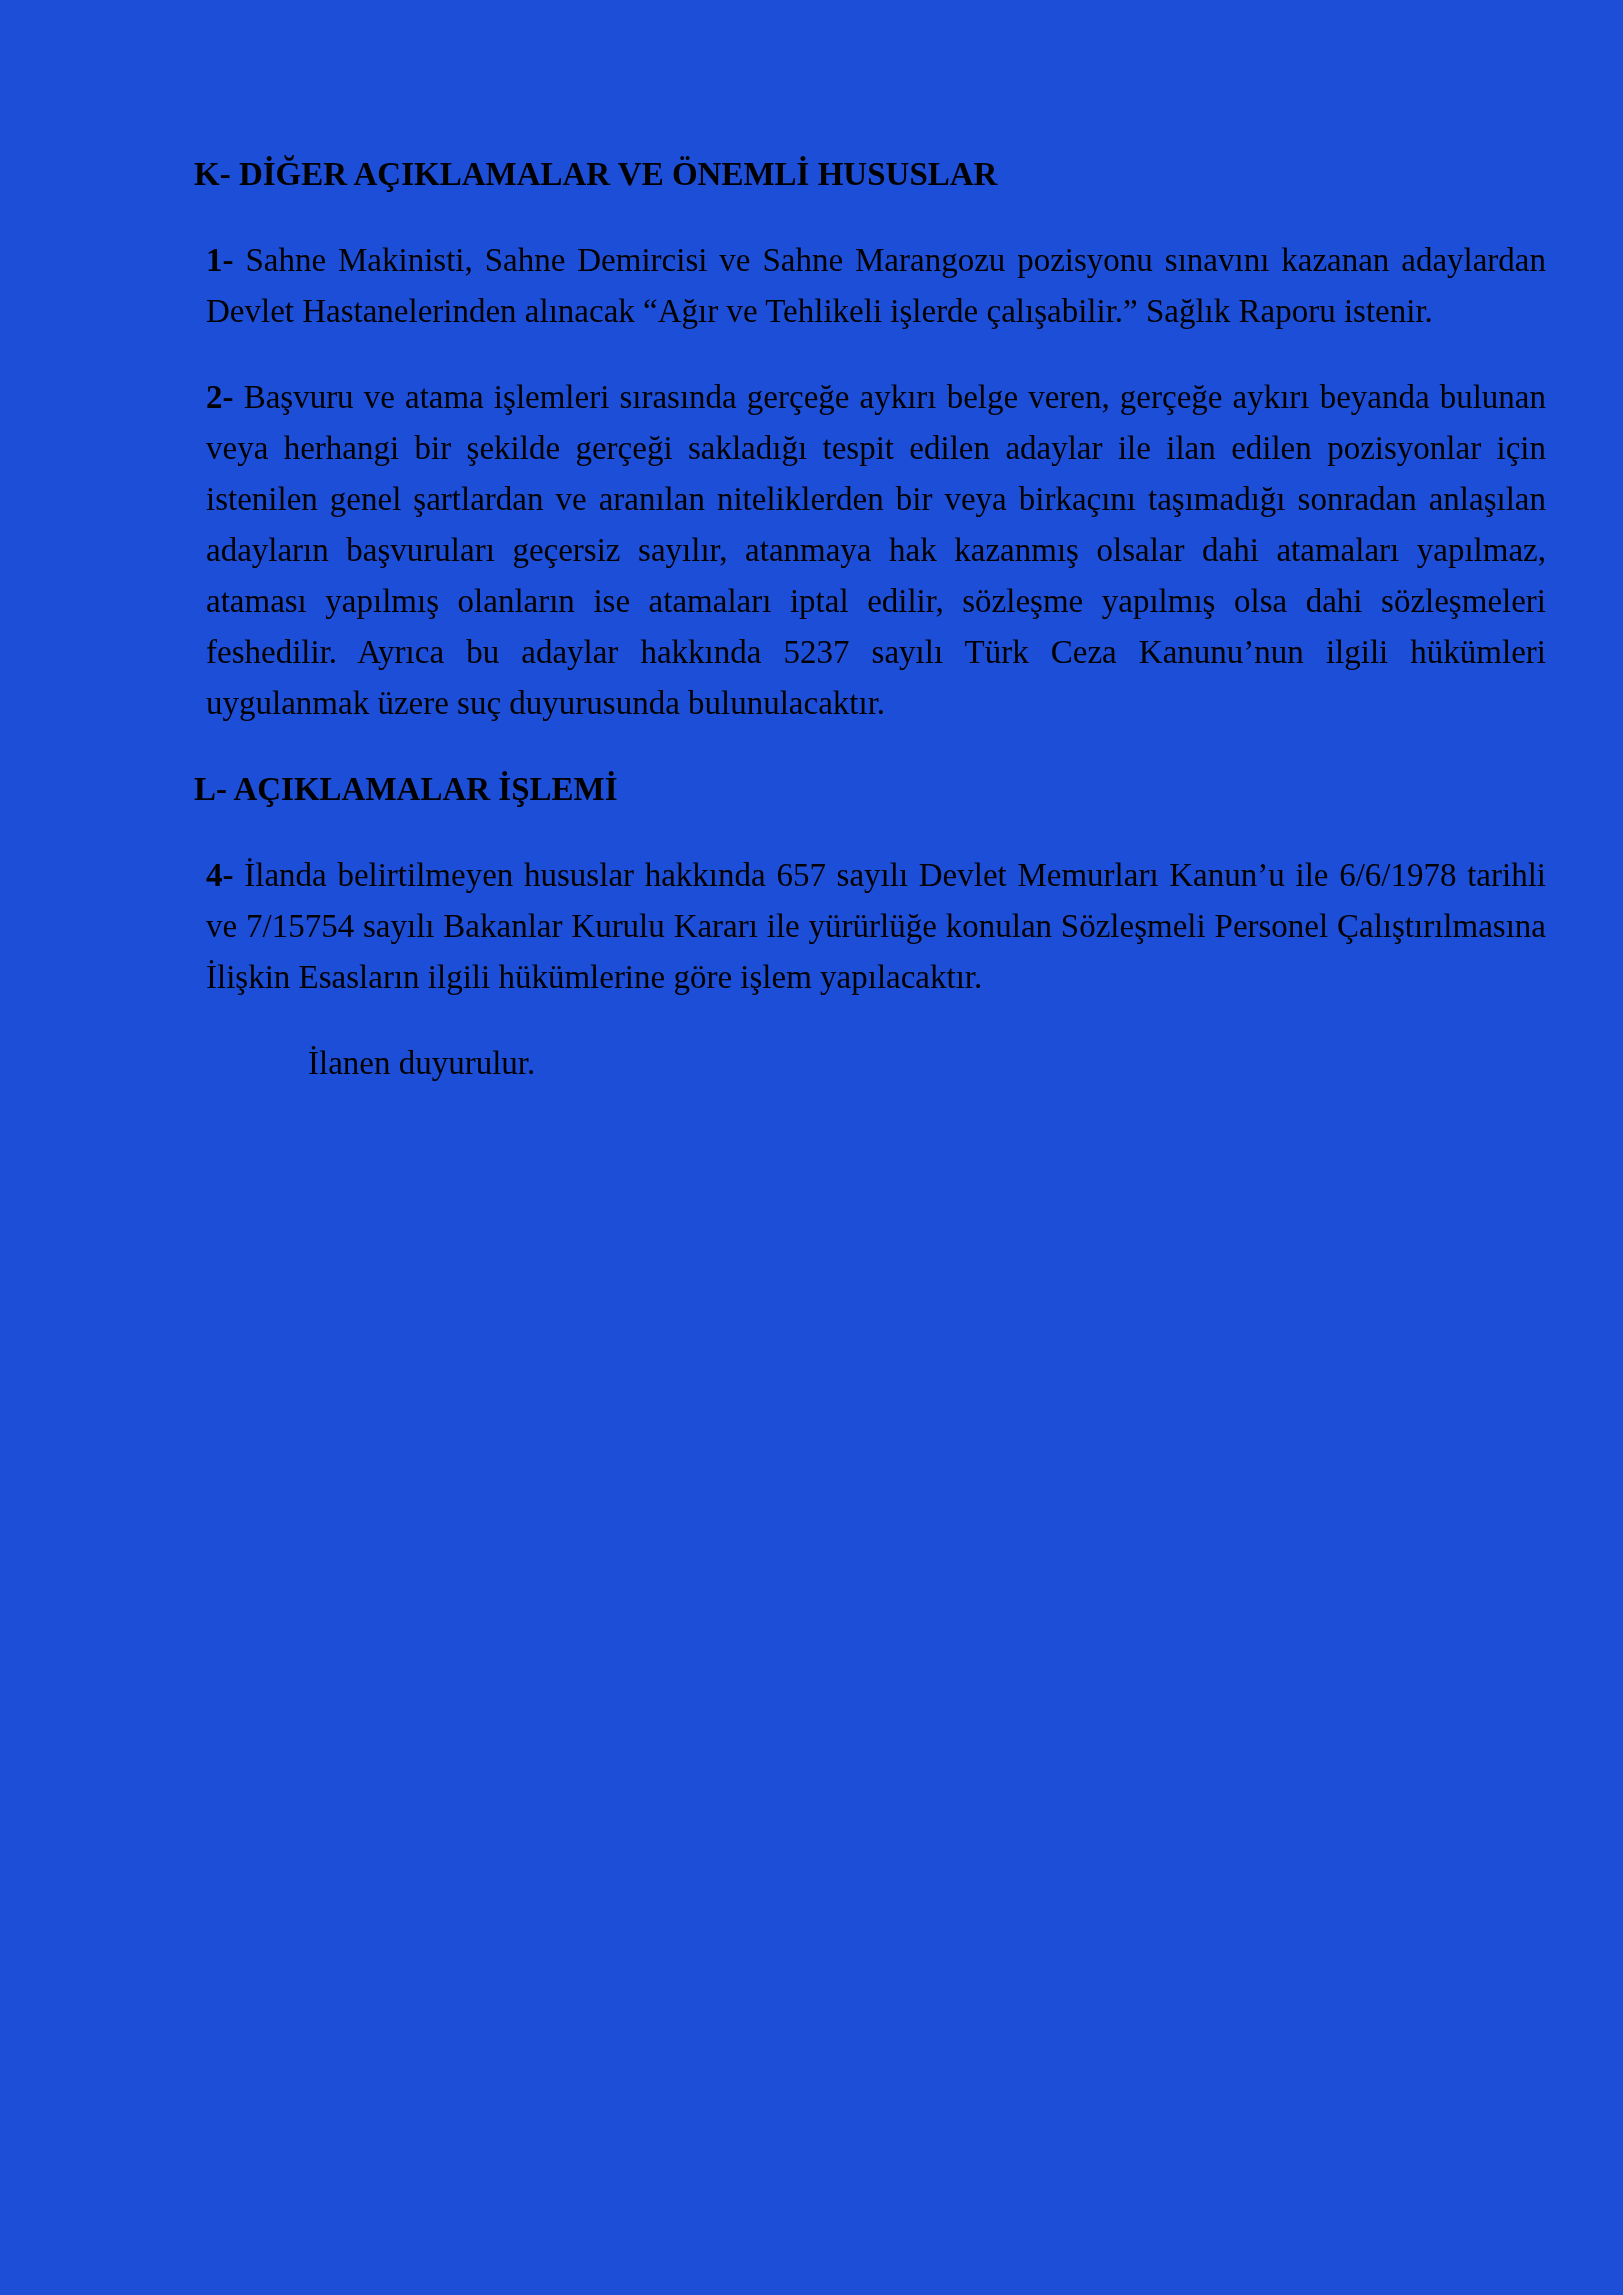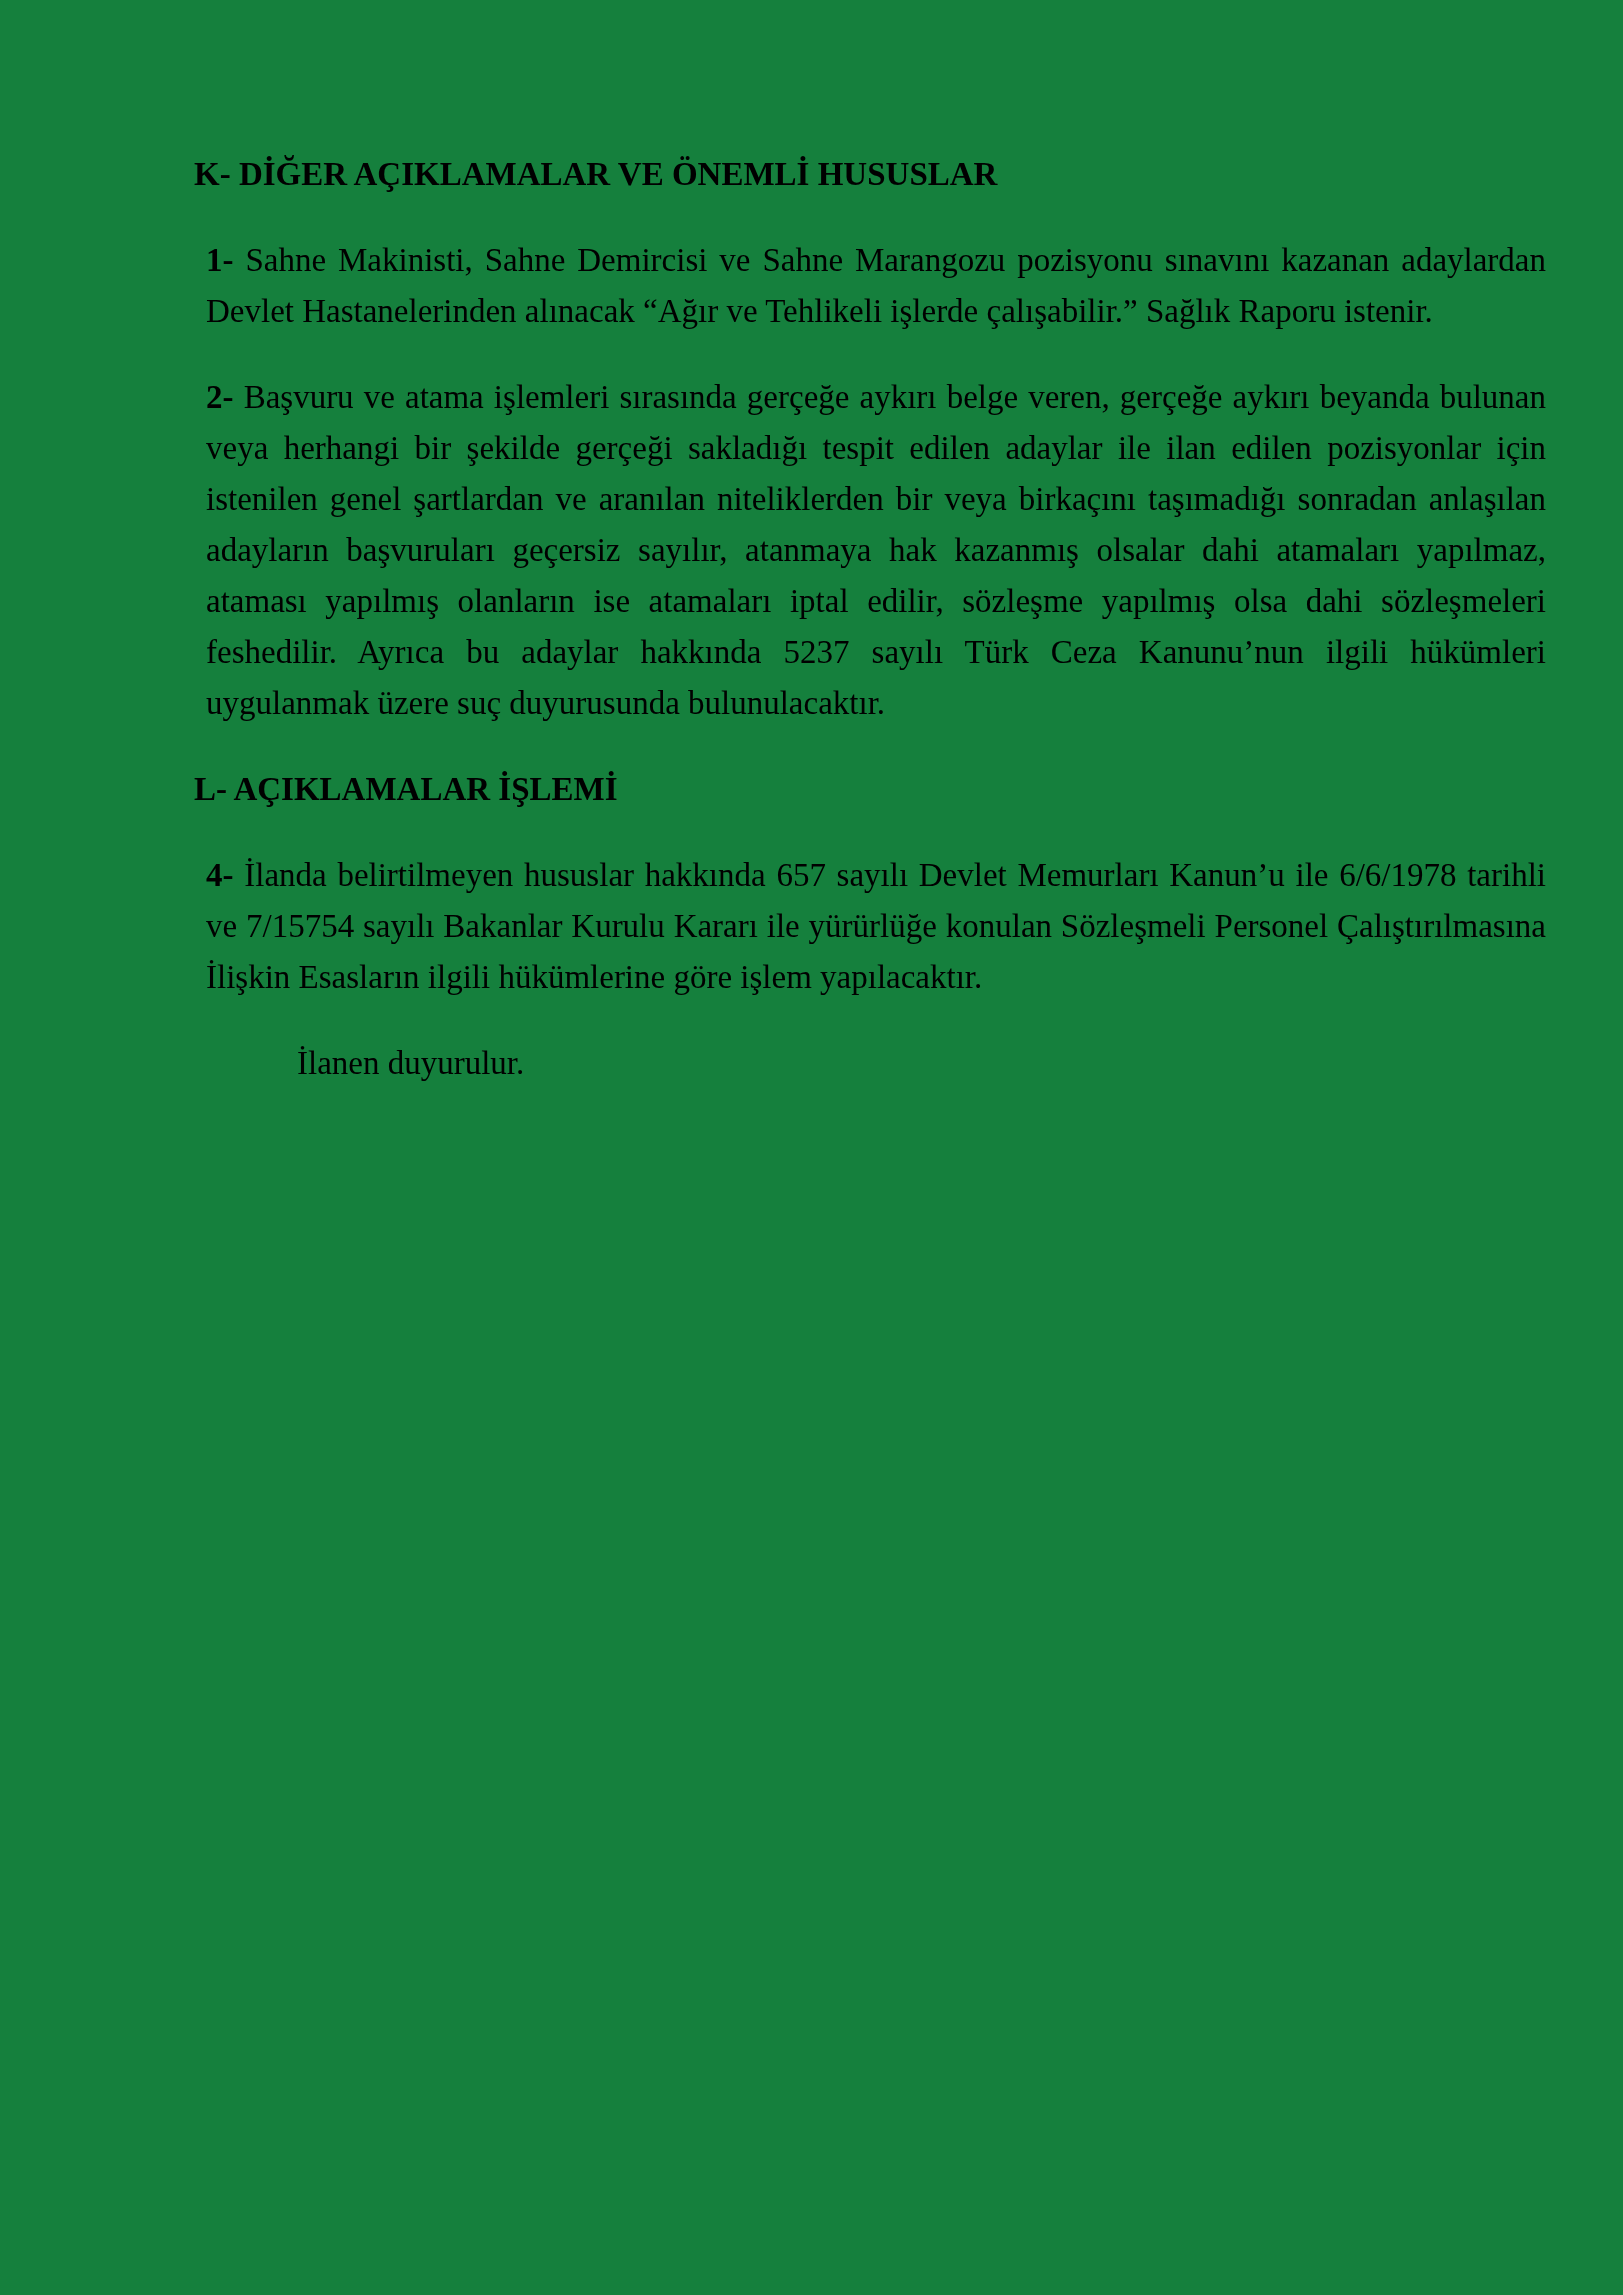--- a/index.html
+++ b/index.html
@@ -5,21 +5,21 @@
   html, body {
     margin: 0;
     padding: 0;
     background: #ffffff;
   }
   .page {
     position: relative;
     width: 1623px;
     height: 2295px;
     box-sizing: border-box;
-    background: #15803d;
+    background: #1d4ed8;
     color: #000000;
     font-family: "Liberation Serif", "DejaVu Serif", serif;
     font-size: 33px;
     line-height: 51px;
     padding: 149px 77px 0 194px;
     overflow: hidden;
   }
   .heading {
     font-size: 33px;
     line-height: 51px;
@@ -28,21 +28,21 @@
     text-align: left;
   }
   .para {
     margin: 0 0 35px 12px;
     text-align: justify;
   }
   .num {
     font-weight: bold;
   }
   .closing {
-    margin: 5px;
+    margin: 16px;
     text-align: left;
     text-indent: 98px;
   }
 </style>
 </head>
 <body>
 
 <div class="page">
 
   <h2 class="heading">K- DİĞER AÇIKLAMALAR VE ÖNEMLİ HUSUSLAR</h2>

